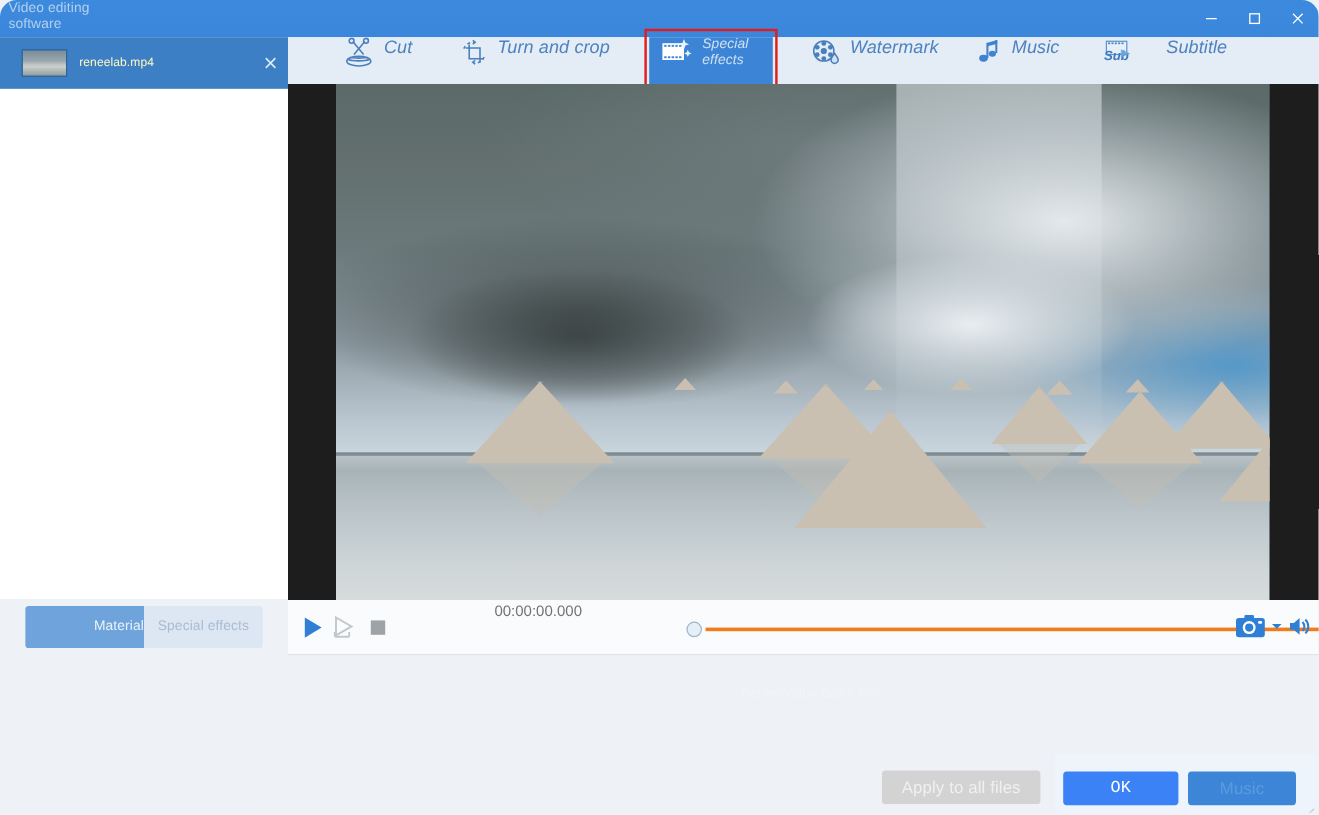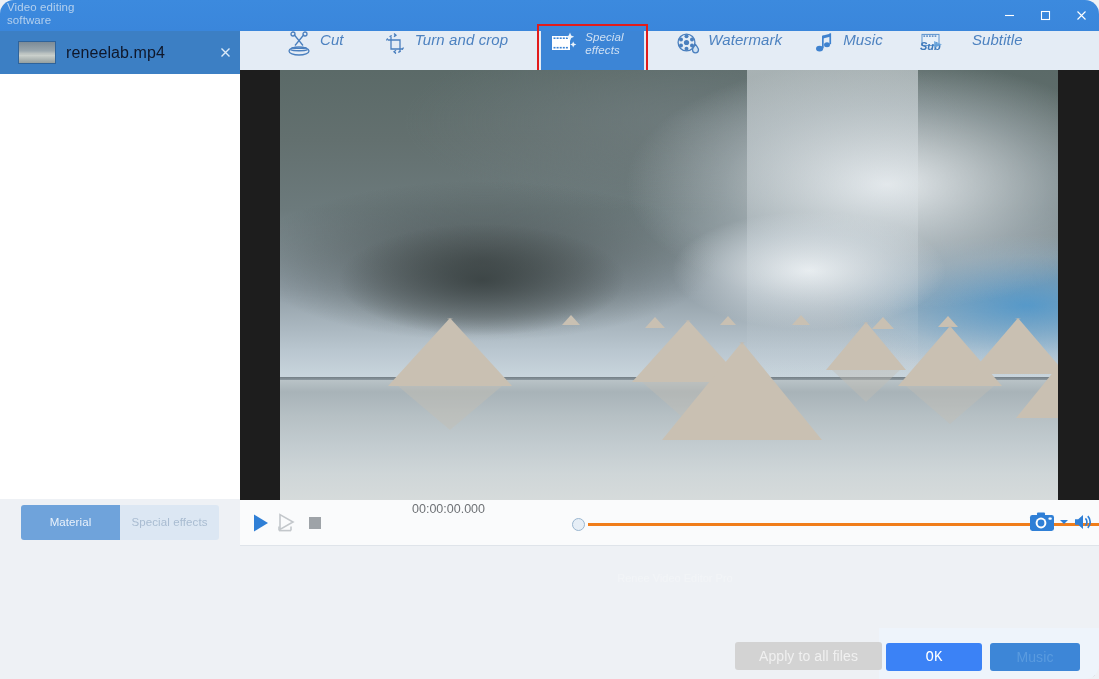--- a/index.html
+++ b/index.html
@@ -40,39 +40,39 @@
   .file-thumb{
     width:38px;height:23px;margin-left:18px;flex:0 0 auto;
     background:linear-gradient(to bottom,#7c8b97 0%,#9aa7ae 42%,#c3c9c6 58%,#8e9a9c 100%);
     border:1px solid #2e639b;box-sizing:border-box;position:relative;overflow:hidden;
   }
   .file-thumb:after{
     content:"";position:absolute;left:0;bottom:0;width:100%;height:40%;
     background:linear-gradient(to bottom,rgba(210,215,210,.8),rgba(150,160,160,.9));
   }
   .file-name{
-    margin-left:10px;font-size:16px;color:#0f172a;letter-spacing:.1px;
+    margin-left:10px;font-size:10px;color:#fef9c3;letter-spacing:.1px;
     flex:1 1 auto;white-space:nowrap;overflow:hidden;
   }
   .file-close{
     width:30px;height:43px;display:flex;align-items:center;justify-content:center;
     color:#dbeaf8;
   }
   .sidebar-body{position:absolute;left:0;top:43px;width:240px;height:425px;background:#ffffff;}
 
   
   .side-tabs{
     position:absolute;left:21px;top:505px;width:198px;height:35px;
     display:flex;border-radius:3px;overflow:hidden;
   }
   .side-tab{
     flex:1 1 0;display:flex;align-items:center;justify-content:center;text-align:center;
     font-size:11.5px;line-height:13px;color:#ffffff;letter-spacing:.1px;
   }
-  .side-tab.active{background:#6fa3db;color:#eaf2fb;}
+  .side-tab.active{background:#6fa3db;color:#eaf2fb;justify-content:flex-end;}
   .side-tab.inactive{background:#dce7f3;color:#a9bcd1;}
 
   
   .toolbar{
     position:absolute;left:240px;top:31px;width:859px;height:39px;
     background:#e4ecf5;border-bottom:1px solid #cfdae6;
     display:flex;align-items:center;
   }
   .tool{
     display:flex;gap:7px;height:39px;padding:0 9px;
@@ -173,21 +173,21 @@
   }
   .footer-right{
     position:absolute;left:879px;top:628px;width:220px;height:51px;background:#eef4fb;
   }
   .btn{
     position:absolute;height:28px;border-radius:3px;box-sizing:border-box;
     display:flex;align-items:center;justify-content:center;
     font-size:14px;letter-spacing:.1px;
   }
   .btn-apply{
-    left:735px;top:642px;width:147px;background:#d3d3d3;color:#f0f0f0;
+    left:735px;top:642px;width:132px;background:#d3d3d3;color:#f0f0f0;
   }
   .btn-ok{
     left:886px;top:643px;width:96px;background:#3b82f6;color:#ffffff;font-family:Liberation Mono, monospace;
   }
   .btn-cancel{
     left:990px;top:643px;width:90px;background:#3d86d7;color:#5a9bdf;
   }
   .resize-grip{position:absolute;right:3px;bottom:3px;width:10px;height:10px;color:#b9c2cc;}
 </style>
 </head>

